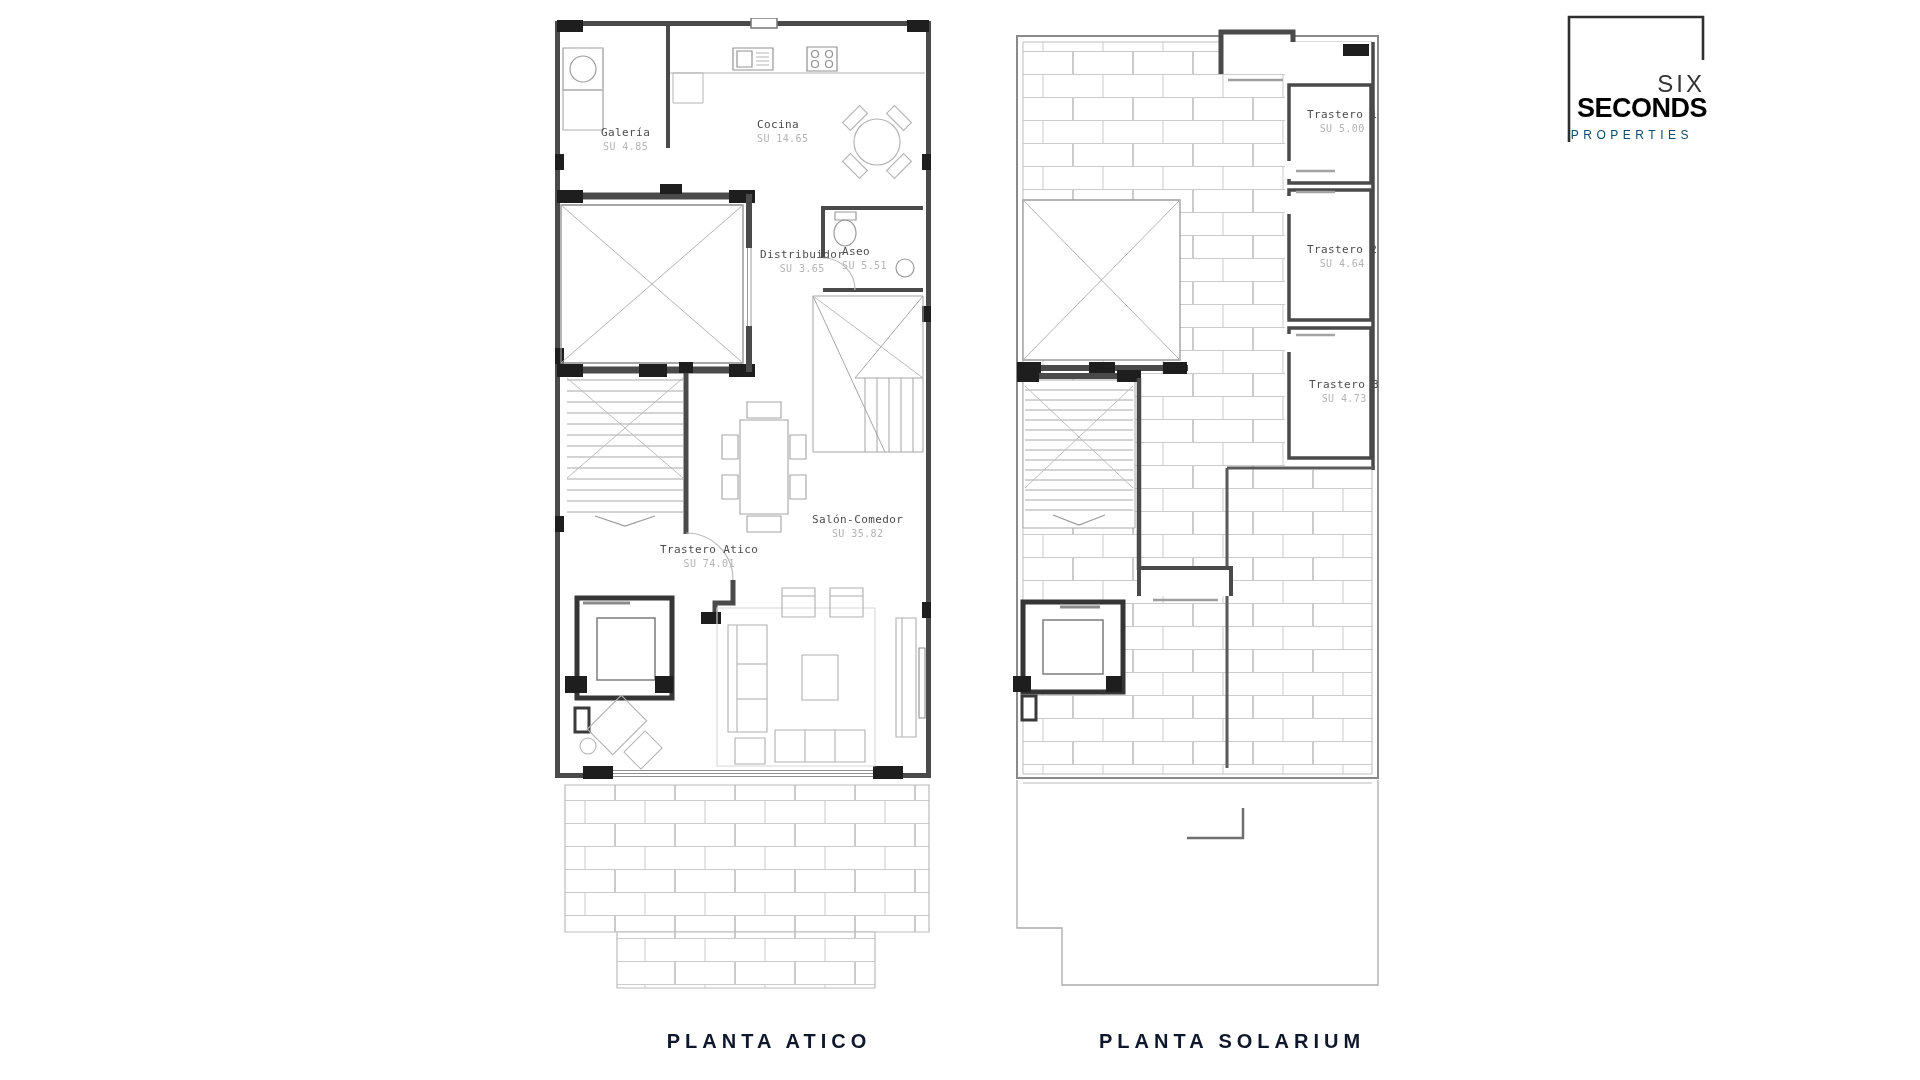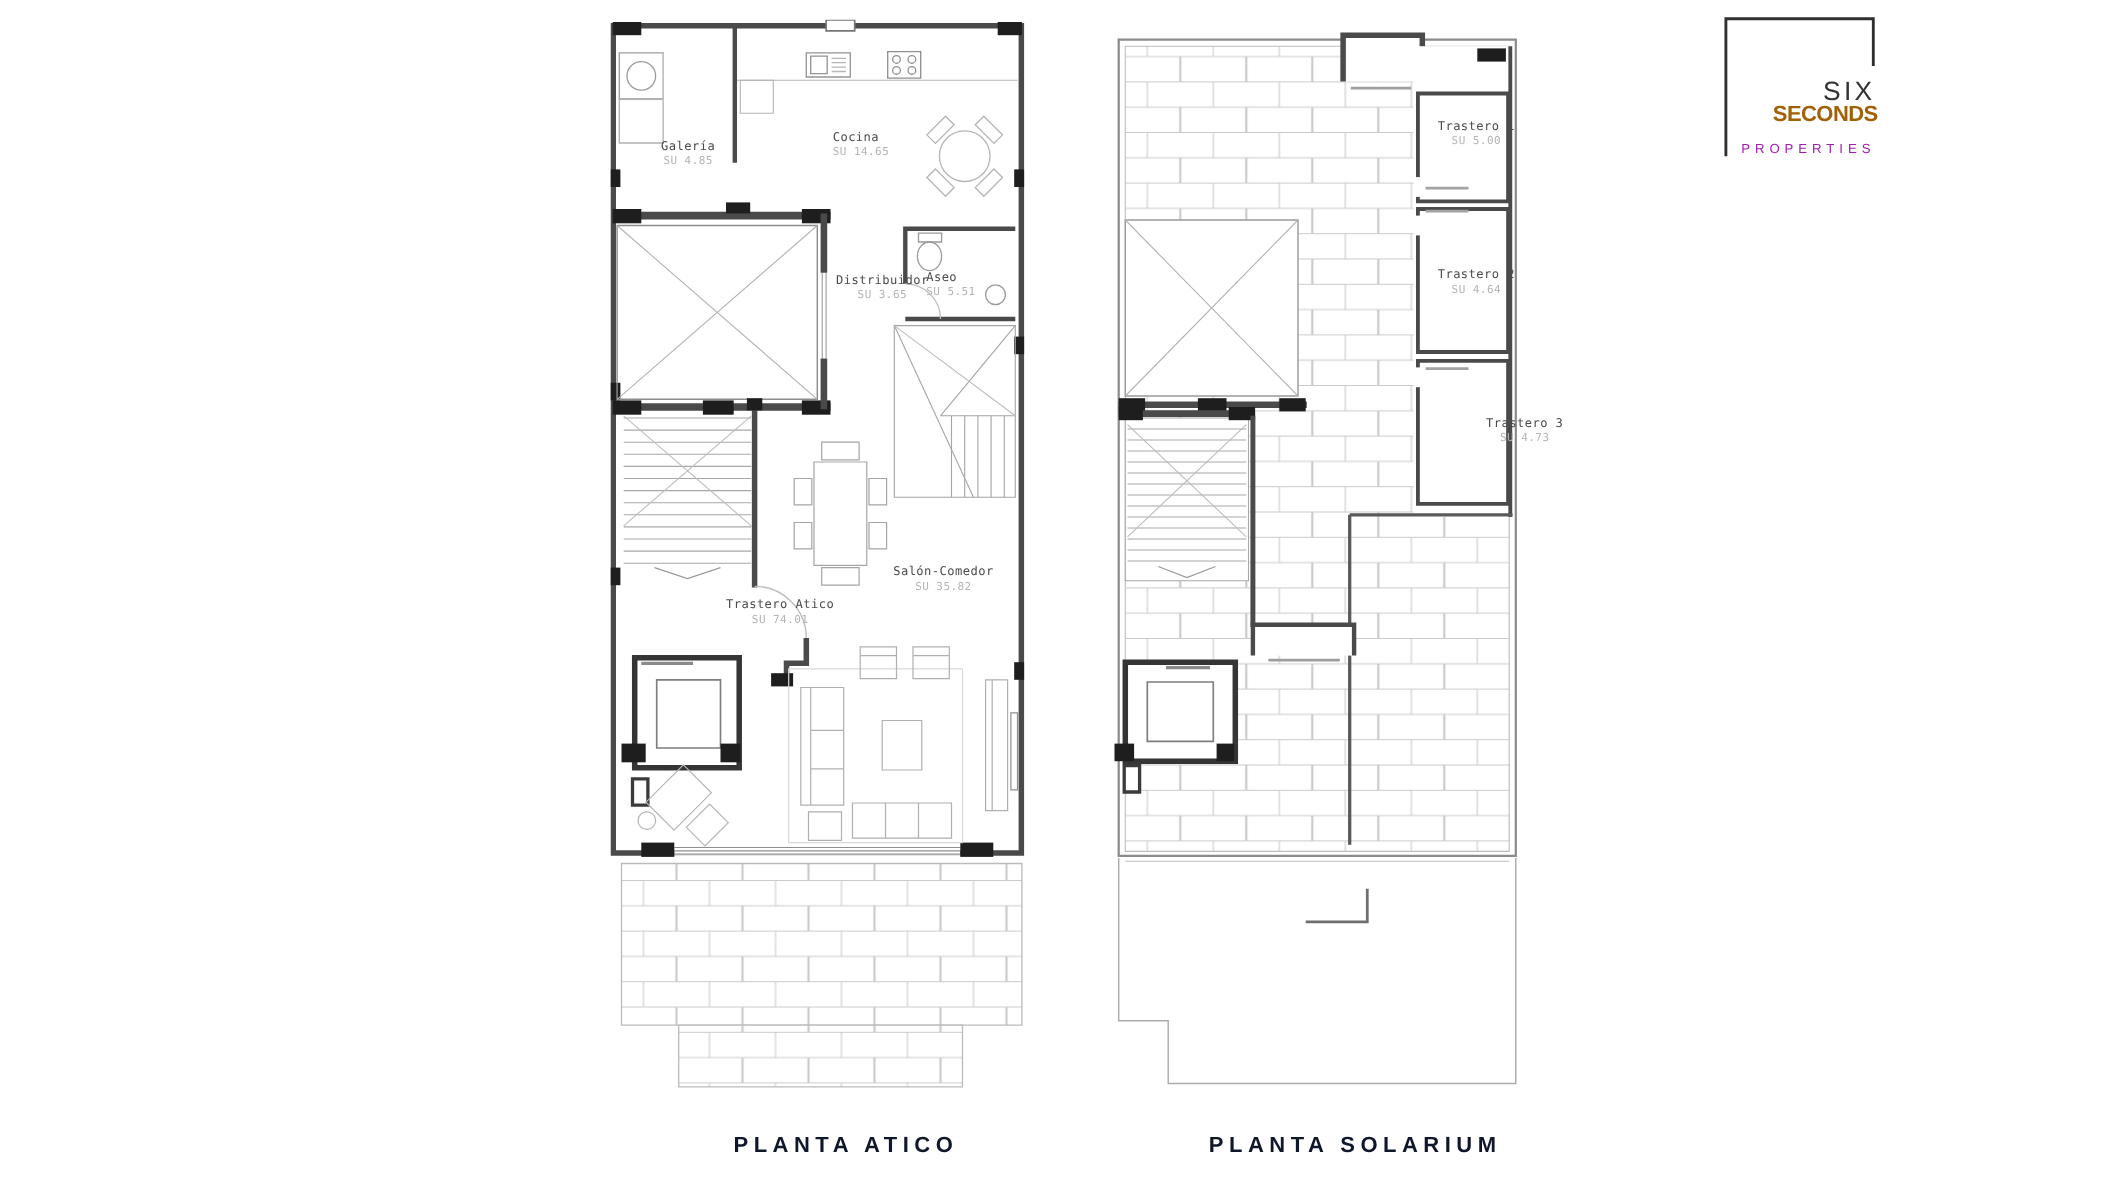--- a/index.html
+++ b/index.html
@@ -10,24 +10,24 @@
   svg *{vector-effect:non-scaling-stroke;}
   .room-label{position:absolute;font-family:"DejaVu Sans Mono",monospace;line-height:13px;white-space:nowrap;}
   .room-name{font-size:11px;color:#4b4b4b;letter-spacing:0.4px;}
   .room-area{font-size:10px;color:#b4b4b4;letter-spacing:0.4px;margin-top:1px;text-align:center;}
   .plan-title{position:absolute;transform:translateX(-50%);font-weight:bold;font-size:20px;
               letter-spacing:5px;color:#0f172a;white-space:nowrap;}
   .logo{position:absolute;left:1567px;top:14px;width:150px;height:140px;}
   .logo-frame{position:absolute;left:0;top:0;}
   .logo-six{position:absolute;right:12px;top:56px;font-size:24px;font-weight:normal;
             letter-spacing:3px;color:#333333;}
-  .logo-seconds{position:absolute;right:10px;top:79px;font-size:20px;font-weight:bold;
-            letter-spacing:-0.5px;color:#a16207;margin-left:10px;}
-  .logo-properties{position:absolute;right:12px;top:114px;font-size:12px;
-            letter-spacing:4.5px;color:#a21caf;}
+  .logo-seconds{position:absolute;right:10px;top:79px;font-size:27px;font-weight:bold;
+            letter-spacing:-0.5px;color:#000000;margin-left:10px;}
+  .logo-properties{position:absolute;right:24px;top:114px;font-size:12px;
+            letter-spacing:4.5px;color:#0c4a6e;}
 </style>
 </head>
 <body>
 
 <div class="canvas">
 
   <svg class="plan-svg" style="left:555px;top:18px" width="380" height="975" viewBox="0 0 380 975" fill="none">
     <defs>
       <pattern id="brickL" width="60" height="46" patternUnits="userSpaceOnUse">
         <rect width="60" height="46" fill="#ffffff"></rect>
@@ -282,21 +282,21 @@
   </div>
 
   <div class="room-label" style="left:1307px;top:108px">
     <div class="room-name">Trastero 1</div>
     <div class="room-area">SU 5.00</div>
   </div>
   <div class="room-label" style="left:1307px;top:243px">
     <div class="room-name">Trastero 2</div>
     <div class="room-area">SU 4.64</div>
   </div>
-  <div class="room-label" style="left:1351px;top:378px">
+  <div class="room-label" style="left:1309px;top:378px">
     <div class="room-name">Trastero 3</div>
     <div class="room-area">SU 4.73</div>
   </div>
 
   <div class="plan-title" style="left:769px;top:1030px">PLANTA ATICO</div>
   <div class="plan-title" style="left:1232px;top:1030px">PLANTA SOLARIUM</div>
 
   <div class="logo">
     <svg class="logo-frame" width="150" height="140" viewBox="0 0 150 140" fill="none">
       <path d="M2 128 V3 H136 V46" stroke="#2f2f2f" stroke-width="2.6"></path>

